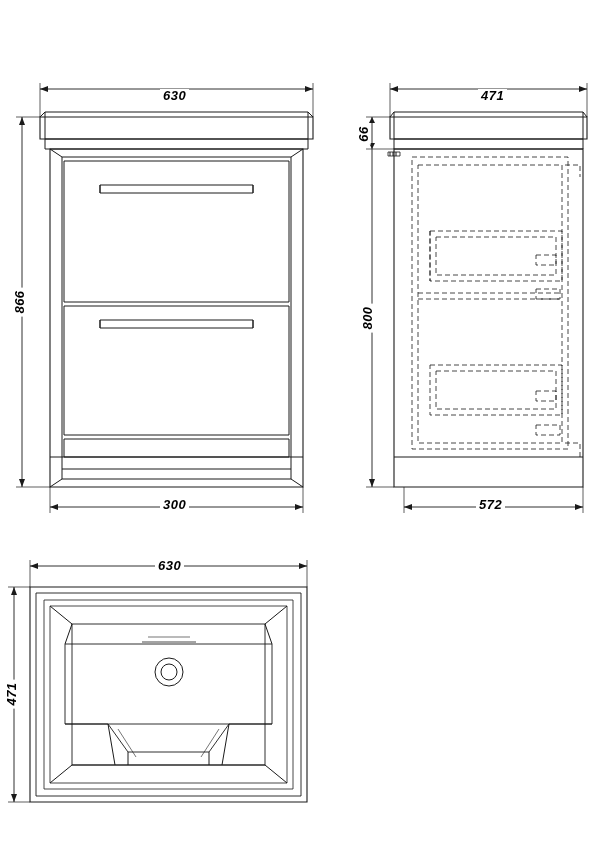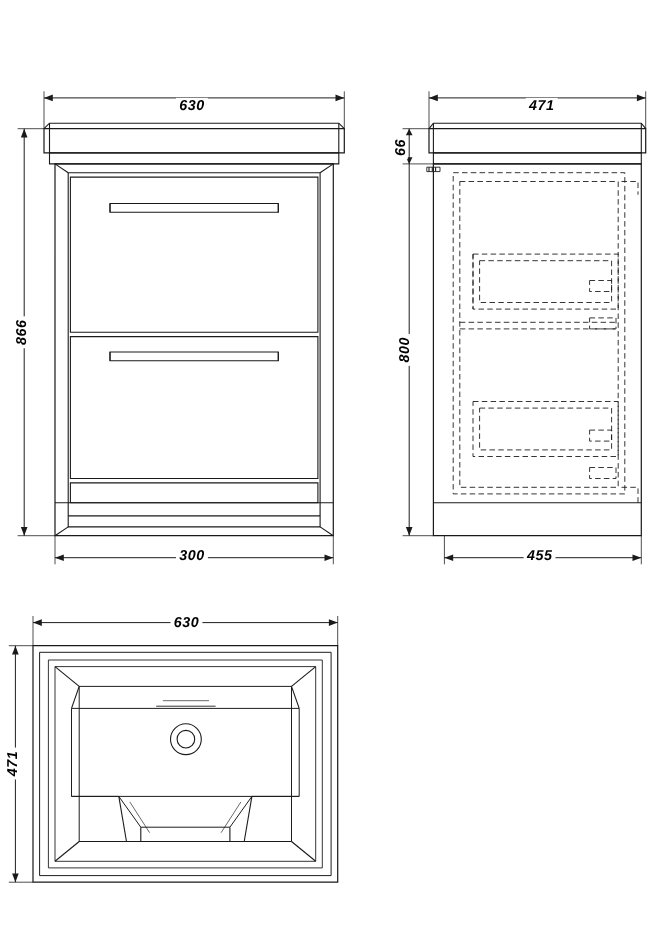--- a/index.html
+++ b/index.html
@@ -210,19 +210,19 @@
   <div class="dimlabel vert" style="left:5px; top:278px;">866</div>
 
   <div class="dimlabel" style="left:160px; top:481px;">300</div>
 
   <div class="dimlabel" style="left:478px; top:72px;">471</div>
 
   <div class="dimlabel vert" style="left:353px; top:110px;">66</div>
 
   <div class="dimlabel vert" style="left:353px; top:294px;">800</div>
 
-  <div class="dimlabel" style="left:476px; top:481px;">455</div>
+  <div class="dimlabel" style="left:476px; top:481px;">572</div>
 
   <div class="dimlabel" style="left:155px; top:542px;">630</div>
 
   <div class="dimlabel vert" style="left:-3px; top:670px;">471</div>
 
 </div>
 
 </body></html>

